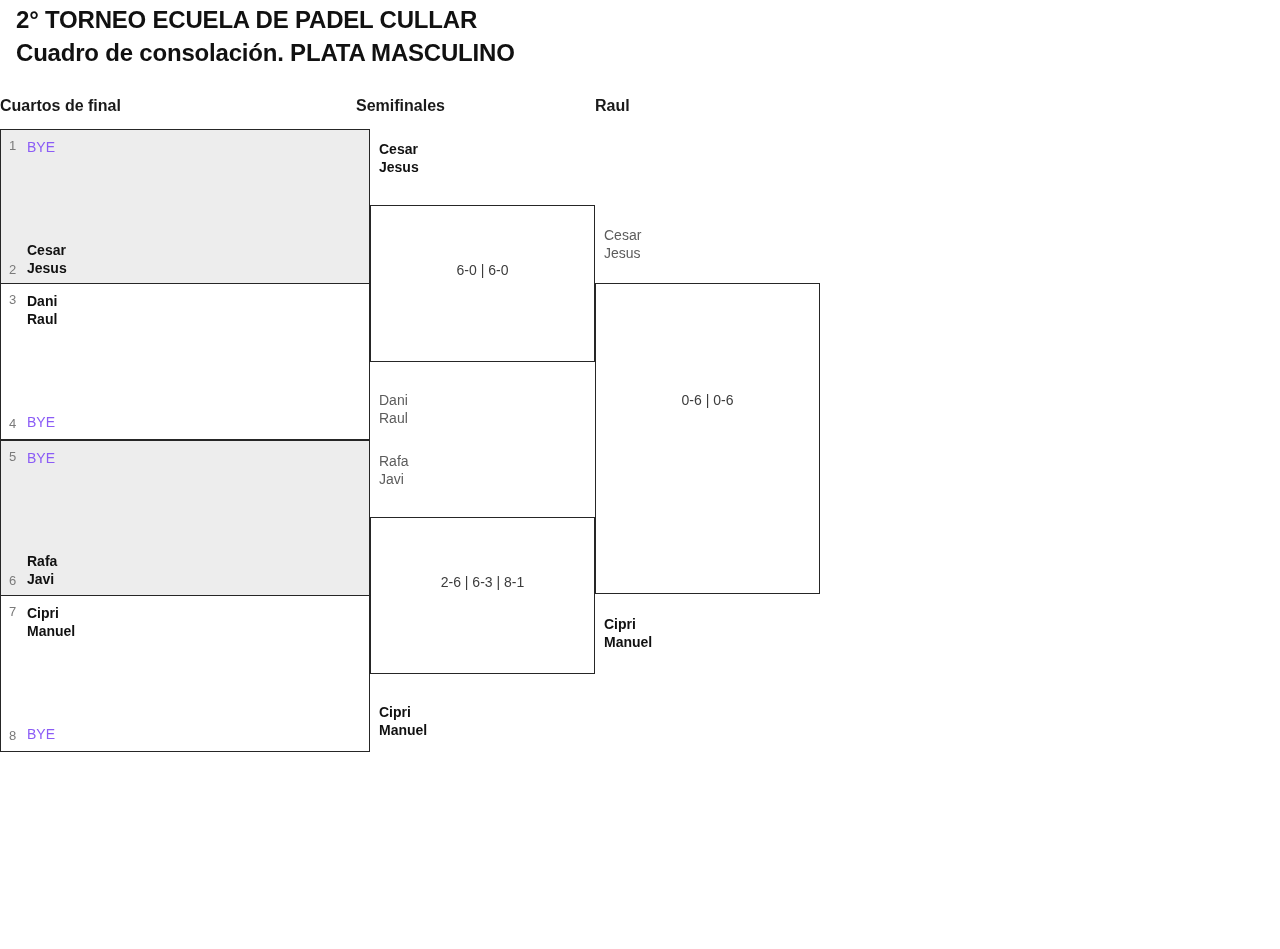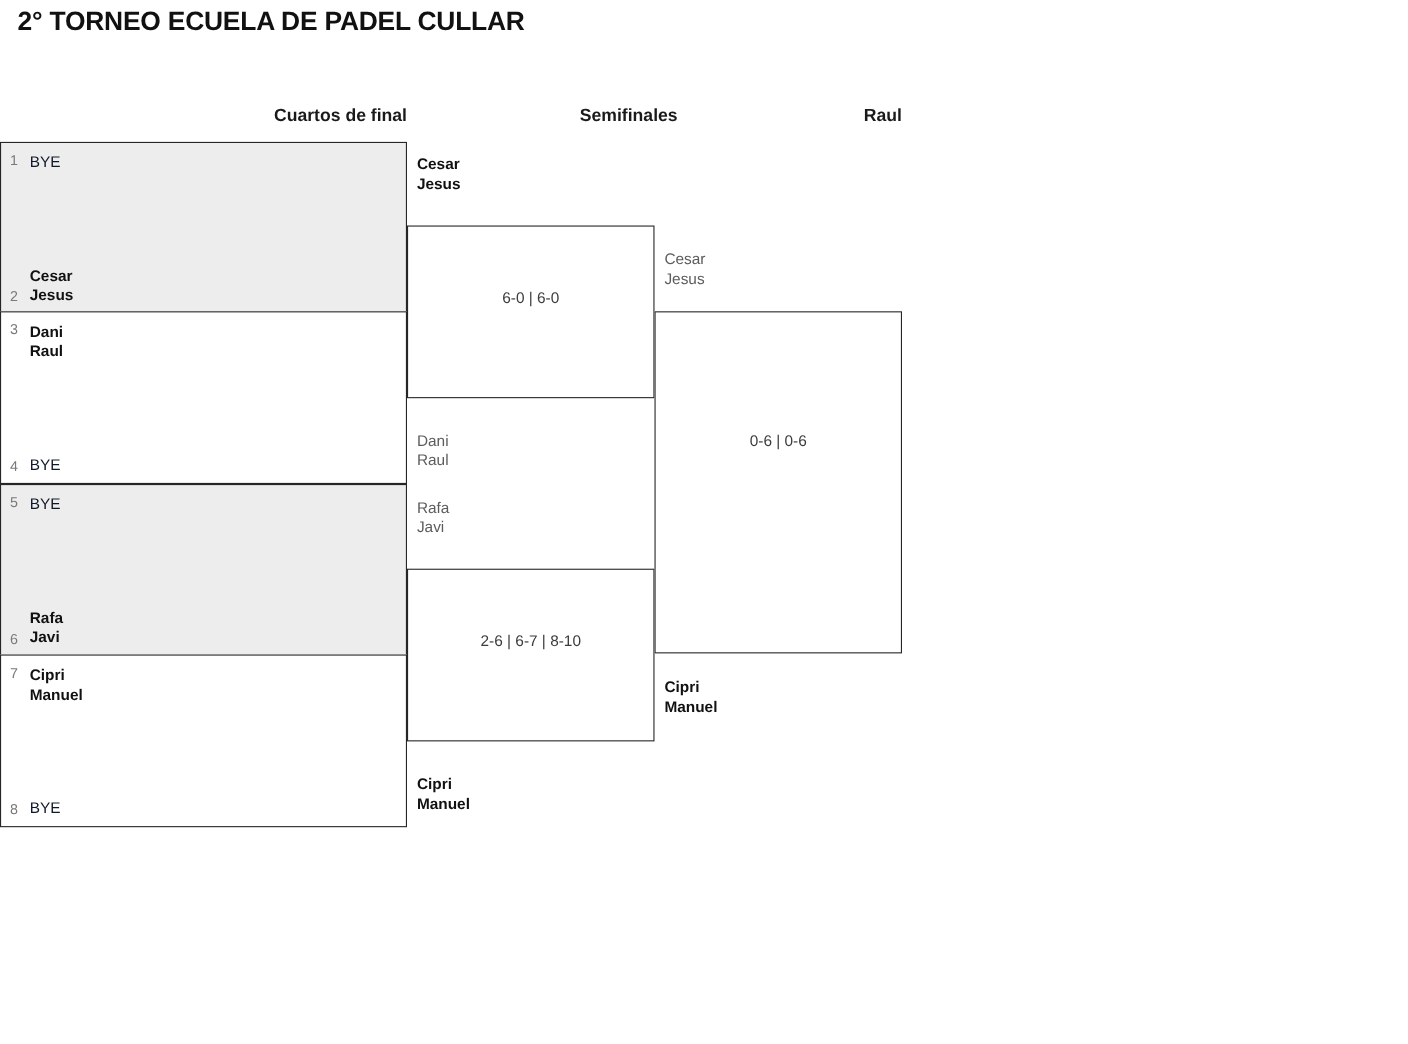--- a/index.html
+++ b/index.html
@@ -59,26 +59,26 @@
     letter-spacing: -2px;
     line-height: 66px;
   }
 
   
   .round-header {
     position: absolute;
     font-size: 16px;
     font-weight: bold;
     color: #1a1a1a;
-    text-align: right;
+    text-align: left;
     white-space: nowrap;
     top: 97px;
   }
   #round-header-0 { left: 0px;   width: 370px; }
-  #round-header-1 { left: 391px; width: 225px; }
+  #round-header-1 { left: 356px; width: 225px; }
   #round-header-2 { left: 595px; width: 225px; }
 
   
   #bracket {
     position: absolute;
     left: 0; top: 0;
     width: 1280px; height: 949px;
   }
 
   .match {
@@ -108,21 +108,21 @@
     text-align: left;
     line-height: 15px;
   }
   .names {
     font-size: 14px;
     line-height: 18px;
     white-space: pre-line;
   }
   .names.winner { font-weight: bold; color: #111111; }
   .names.loser  { font-weight: normal; color: #5c5c5c; }
-  .names.bye    { font-weight: normal; color: #0f172a; }
+  .names.bye    { font-weight: normal; color: #8b5cf6; }
 
   .score {
     position: absolute;
     left: 0; right: 0;
     text-align: center;
     font-size: 14px;
     color: #3c3c3c;
     white-space: nowrap;
   }
 
@@ -146,20 +146,21 @@
   .r3 .slot.bottom-out { bottom: -62px; height: 52px; align-items: flex-end; padding-bottom: 4px; }
   .r3 .score { top: 108px; }
 </style>
 </head>
 <body>
 
 <div id="header">
 
   <div id="title-block">
     <span id="title-line1">2° TORNEO ECUELA DE PADEL CULLAR</span>
+    <span id="title-line2">Cuadro de consolación. PLATA MASCULINO</span>
   </div>
 
 
 </div>
 
 <div class="round-header" id="round-header-0">Cuartos de final</div>
 <div class="round-header" id="round-header-1">Semifinales</div>
 <div class="round-header" id="round-header-2">Raul</div>
 
 <div id="bracket">
@@ -222,21 +223,21 @@
       <span class="names loser">Dani
 Raul</span>
     </div>
   </div>
 
   <div class="match r2" id="r2m1" style="top:517px;">
     <div class="slot top-out">
       <span class="names loser">Rafa
 Javi</span>
     </div>
-    <div class="score">2-6 | 6-7 | 8-10</div>
+    <div class="score">2-6 | 6-3 | 8-1</div>
     <div class="slot bottom-out">
       <span class="names winner">Cipri
 Manuel</span>
     </div>
   </div>
 
   <div class="match r3" id="r3m0" style="top:283px;">
     <div class="slot top-out">
       <span class="names loser">Cesar
 Jesus</span>

